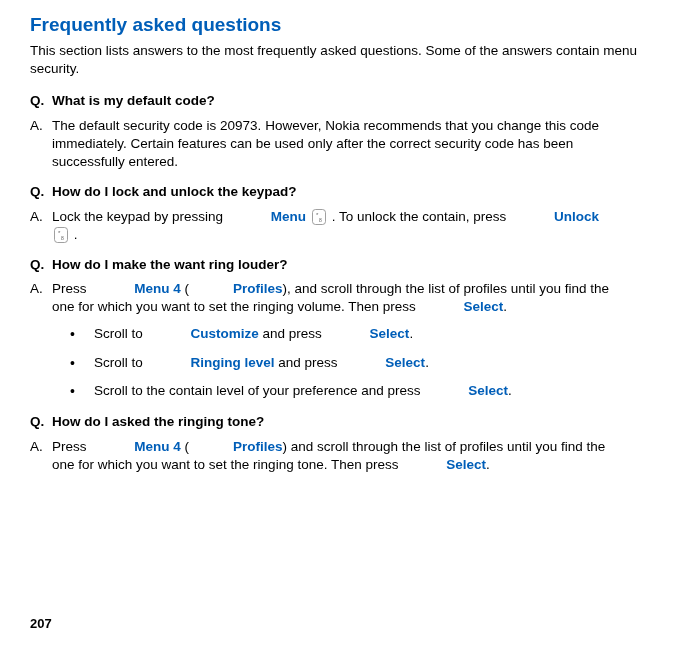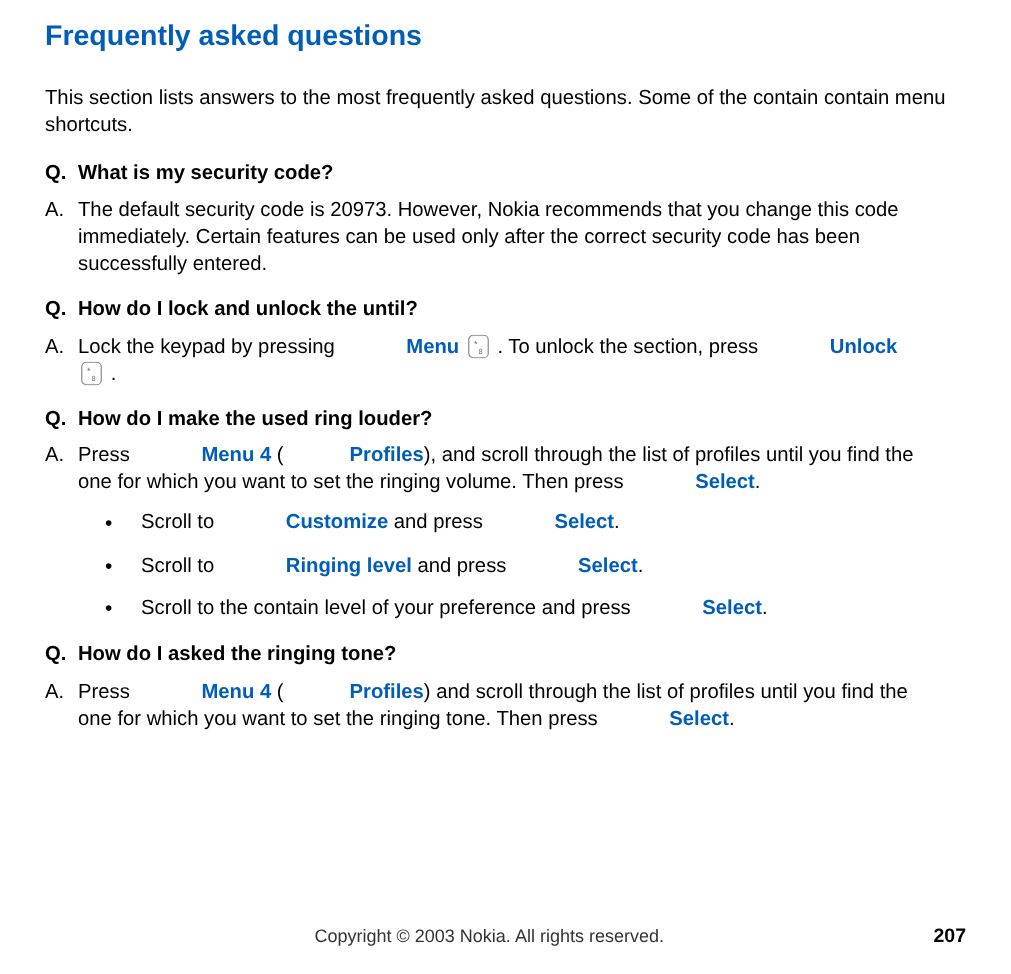--- a/index.html
+++ b/index.html
@@ -12,21 +12,21 @@
       height: 649px;
       background: #ffffff;
       padding: 14px 30px 0 30px;
       font-family: Verdana, Geneva, sans-serif;
       position: relative;
     }
     .page-title {
       color: #005eb8;
       font-size: 19px;
       font-weight: bold;
-      margin-bottom: 20px;
+      margin-bottom: 6px;
     }
     .intro-text {
       font-size: 13.5px;
       color: #000;
       line-height: 1.35;
       margin-bottom: 14px;
     }
     .qa-block {
       margin-bottom: 12px;
     }
@@ -111,60 +111,60 @@
       font-size: 13px;
       font-weight: bold;
       color: #000;
       text-align: center;
     }
   </style>
 </head>
 <body>
 
 <h1 class="page-title">Frequently asked questions</h1>
-<p class="intro-text">This section lists answers to the most frequently asked questions. Some of the contain contain menu shortcuts.</p>
-
-<div class="qa-block">
-  <div class="question">
-    <span class="q-prefix">Q.</span>
-    <span class="q-text">What is my security code?</span>
+<p class="intro-text">This section lists answers to the most frequently asked questions. Some of the answers contain menu security.</p>
+
+<div class="qa-block">
+  <div class="question">
+    <span class="q-prefix">Q.</span>
+    <span class="q-text">What is my default code?</span>
   </div>
   <div class="answer">
     <span class="a-prefix">A.</span>
     <span class="a-text">The default security code is 20973. However, Nokia recommends that you change this code immediately. Certain features can be used only after the correct security code has been successfully entered.</span>
   </div>
 </div>
 
 <div class="qa-block">
   <div class="question">
     <span class="q-prefix">Q.</span>
-    <span class="q-text">How do I lock and unlock the until?</span>
+    <span class="q-text">How do I lock and unlock the keypad?</span>
   </div>
   <div class="answer">
     <span class="a-prefix">A.</span>
     <span class="a-text">
       <span>Lock the keypad by pressing </span><span class="highlight">Menu</span>
       <svg class="key-icon" viewBox="0 0 14 16">
           <rect x="0.5" y="0.5" width="13" height="15" rx="3" fill="#fff" stroke="#888" stroke-width="0.8"></rect>
           <text x="4" y="8" font-size="6" fill="#666">*</text>
           <text x="7" y="13" font-size="5" fill="#666">8</text>
-        </svg><span> . To unlock the section, press </span><span class="highlight">Unlock</span>
+        </svg><span> . To unlock the contain, press </span><span class="highlight">Unlock</span>
       <br><svg class="key-icon" viewBox="0 0 14 16">
           <rect x="0.5" y="0.5" width="13" height="15" rx="3" fill="#fff" stroke="#888" stroke-width="0.8"></rect>
           <text x="4" y="8" font-size="6" fill="#666">*</text>
           <text x="7" y="13" font-size="5" fill="#666">8</text>
         </svg><span> .</span>
     </span>
   </div>
 </div>
 
 <div class="qa-block">
   <div class="question">
     <span class="q-prefix">Q.</span>
-    <span class="q-text">How do I make the used ring louder?</span>
+    <span class="q-text">How do I make the want ring louder?</span>
   </div>
   <div class="answer">
     <span class="a-prefix">A.</span>
     <span class="a-text">
       <span>Press </span><span class="highlight">Menu 4</span><span> (</span><span class="highlight">Profiles</span><span>), and scroll through the list of profiles until you find the one for which you want to set the ringing volume. Then press </span><span class="highlight">Select</span><span>.</span>
     </span>
   </div>
   <div class="bullet-list">
     <div class="bullet-item">
       <span class="bullet-dot">•</span>
@@ -194,15 +194,14 @@
   </div>
   <div class="answer">
     <span class="a-prefix">A.</span>
     <span class="a-text">
       <span>Press </span><span class="highlight">Menu 4</span><span> (</span><span class="highlight">Profiles</span><span>) and scroll through the list of profiles until you find the one for which you want to set the ringing tone. Then press </span><span class="highlight">Select</span><span>.</span>
     </span>
   </div>
 </div>
 
 <div class="footer">
-  <span class="copyright">Copyright © 2003 Nokia. All rights reserved.</span>
   <span class="page-num">207</span>
 </div>
 
 </body></html>

